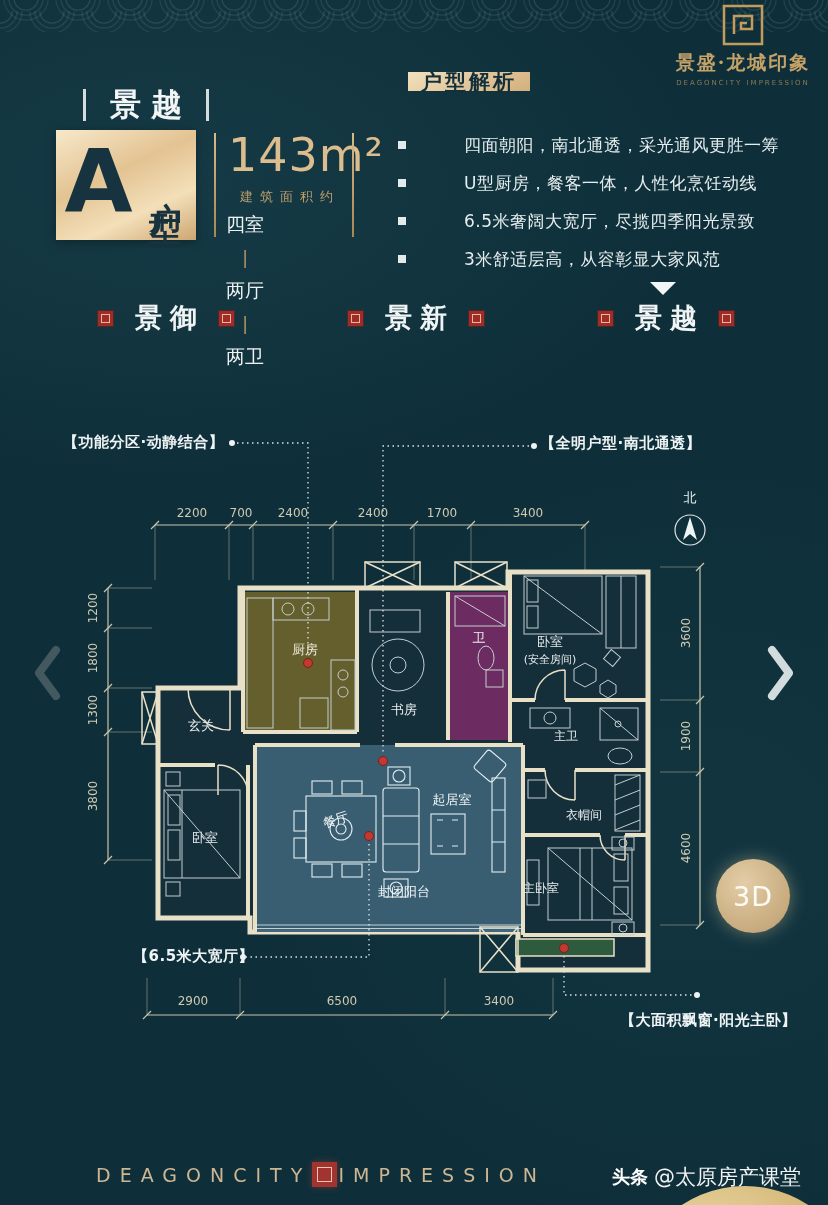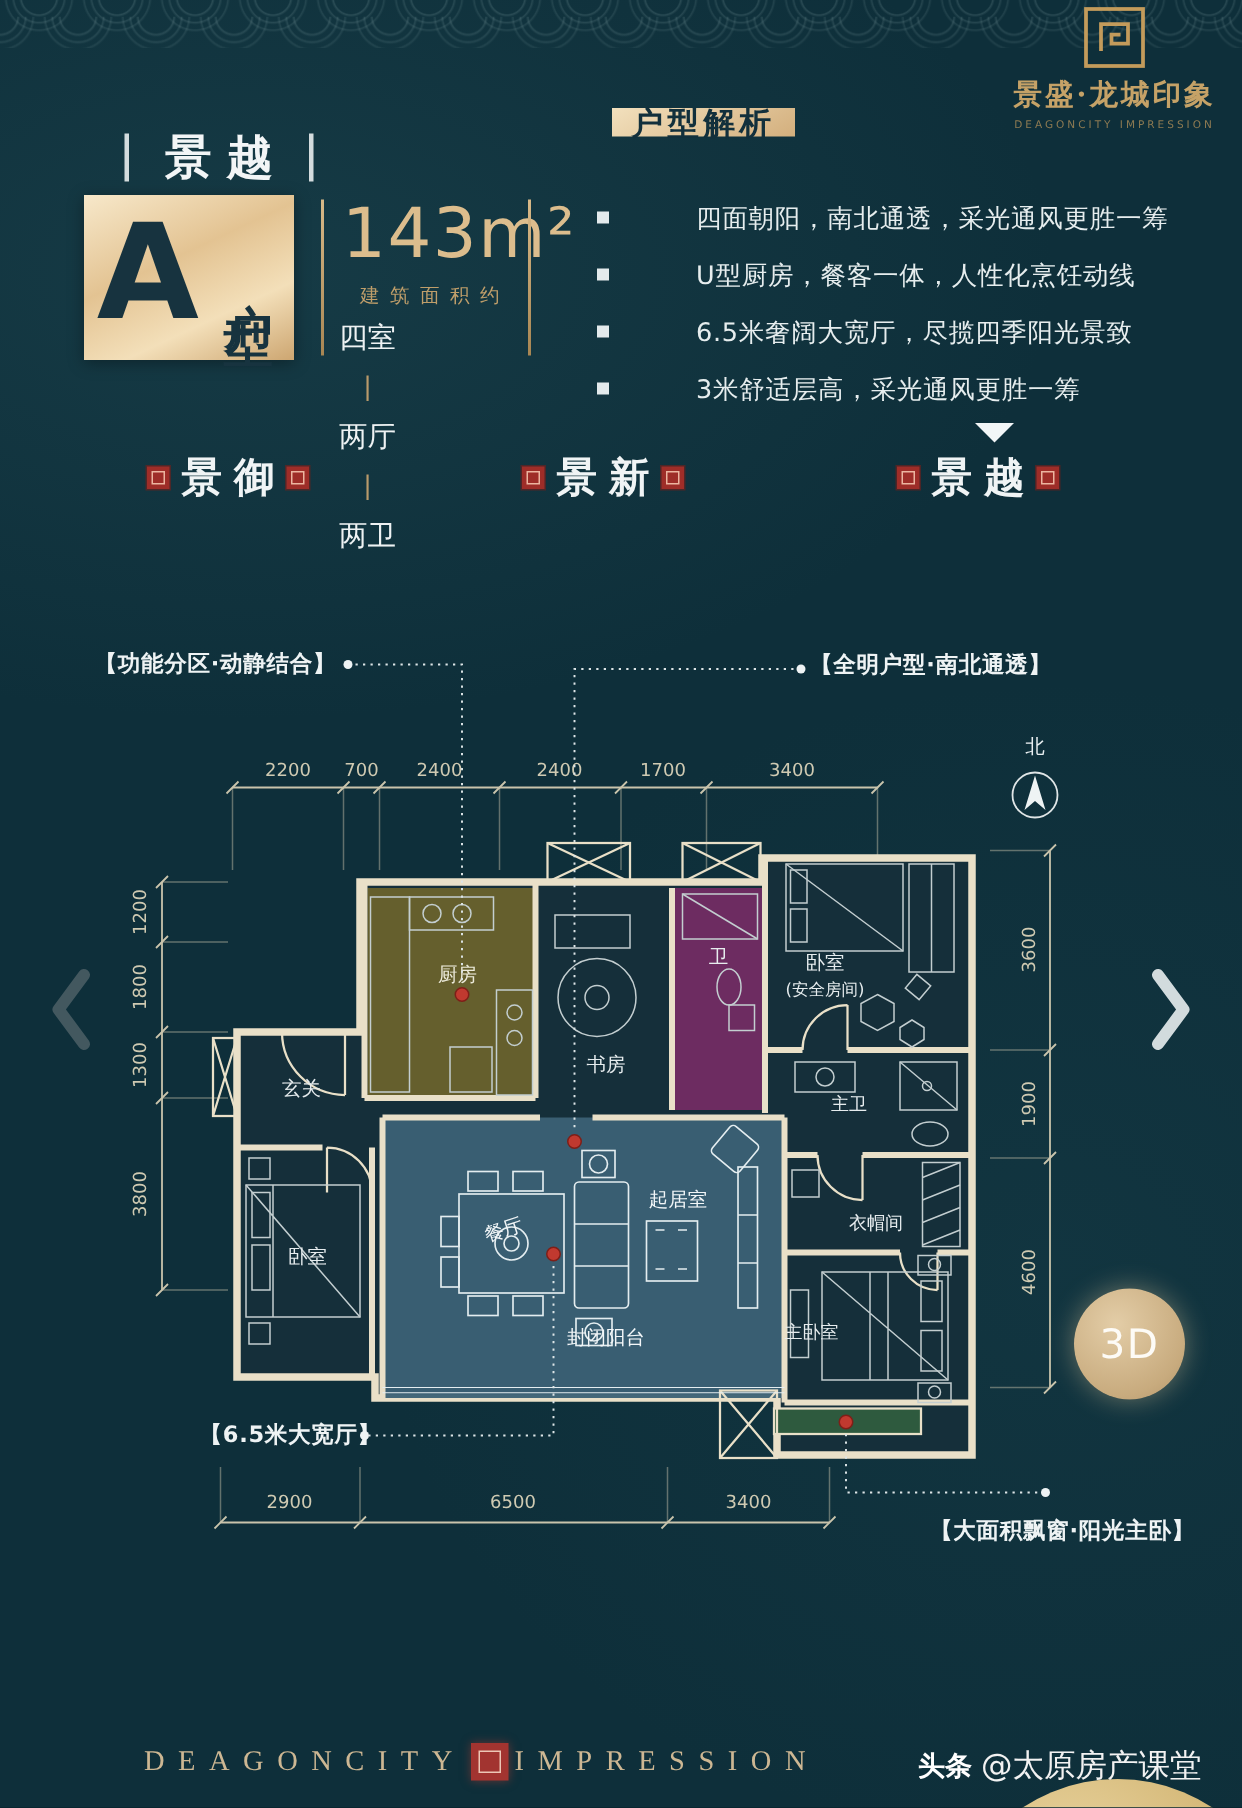--- a/index.html
+++ b/index.html
@@ -49,39 +49,39 @@
     background:linear-gradient(150deg,#f2e0bd,#d3af7d);
     display:flex;align-items:center;justify-content:center;
     font-size:21px;font-weight:700;color:#12303c;letter-spacing:3px;
   }
   .bullets{position:absolute;top:126px;left:398px;width:410px;}
   .bullet{display:flex;align-items:center;gap:10px;height:38px;}
   .bullet .sq{width:8px;height:8px;background:#e3eaec;flex:none;}
   .bullet .tx{font-size:17px;color:#e6edee;letter-spacing:.5px;white-space:nowrap;margin-left:48px;}
   
   .tabs{position:absolute;top:300px;left:0;width:828px;height:44px;}
-  .tab{position:absolute;top:0;display:flex;align-items:center;cursor:pointer;}
+  .tab{position:absolute;top:0;display:flex;align-items:center;gap:14px;cursor:pointer;}
   .seal{width:15px;height:15px;background:#9e2d28;display:flex;align-items:center;justify-content:center;box-shadow:0 0 0 1px rgba(120,30,25,.6);}
   .seal i{display:block;width:7px;height:7px;border:1px solid rgba(255,215,190,.8);}
   .tab .lab{font-family:"DejaVu Serif","Liberation Serif",serif;font-size:27px;font-weight:700;color:#f0f4f5;letter-spacing:8px;text-indent:8px;}
   .tab-caret{position:absolute;top:-18px;left:0;width:0;height:0;border-left:13px solid transparent;border-right:13px solid transparent;border-top:13px solid #f2f6f7;}
   
   .anno{position:absolute;font-size:15px;font-weight:700;color:#eef3f4;letter-spacing:.5px;white-space:nowrap;}
   
   .chev{position:absolute;top:645px;cursor:pointer;}
   .btn-3d{
     position:absolute;top:859px;left:716px;width:74px;height:74px;border-radius:50%;
     background:radial-gradient(circle at 38% 32%,#e3cda7,#c8ab7e 70%,#b3956a);
     display:flex;align-items:center;justify-content:center;
     font-size:27px;color:#fdfbf6;letter-spacing:1px;
     box-shadow:0 0 18px rgba(220,195,150,.45);cursor:pointer;
   }
   
   .footer{position:absolute;top:1162px;left:96px;width:450px;display:flex;align-items:center;justify-content:space-between;}
-  .footer .ft{font-size:19px;letter-spacing:9px;color:#cdb793;font-family:Liberation Serif, serif;}
+  .footer .ft{font-size:19px;letter-spacing:9px;color:#cdb793;}
   .footer-seal{width:25px;height:25px;background:#a23430;display:flex;align-items:center;justify-content:center;box-shadow:0 0 6px rgba(180,60,50,.5);}
   .footer-seal i{display:block;width:13px;height:13px;border:1px solid rgba(250,225,205,.85);}
   .watermark{position:absolute;top:1163px;left:612px;display:flex;align-items:center;gap:6px;white-space:nowrap;}
   .wm-bold{font-size:18px;font-weight:700;color:#ffffff;}
   .wm-rest{font-size:21px;color:#f2f2f2;}
   .gold-disc{position:absolute;top:1186px;left:630px;width:230px;height:230px;border-radius:50%;
     background:radial-gradient(circle at 35% 30%,#ecd8a4,#c9a862 75%,#b08f4d);}
   svg text{font-family:"DejaVu Sans","Liberation Sans",sans-serif;}
 </style>
 </head>
@@ -129,21 +129,21 @@
     <div class="bullet">
         <span class="sq"></span>
         <span class="tx">U型厨房，餐客一体，人性化烹饪动线</span>
       </div>
     <div class="bullet">
         <span class="sq"></span>
         <span class="tx">6.5米奢阔大宽厅，尽揽四季阳光景致</span>
       </div>
     <div class="bullet">
         <span class="sq"></span>
-        <span class="tx">3米舒适层高，采光通风更胜一筹</span>
+        <span class="tx">3米舒适层高，从容彰显大家风范</span>
       </div>
   </div>
 
   <div class="tabs">
     <div class="tab" style="left:98px;">
       <span class="seal">
           <i></i>
         </span>
       <span class="lab">景御</span>
       <span class="seal">

